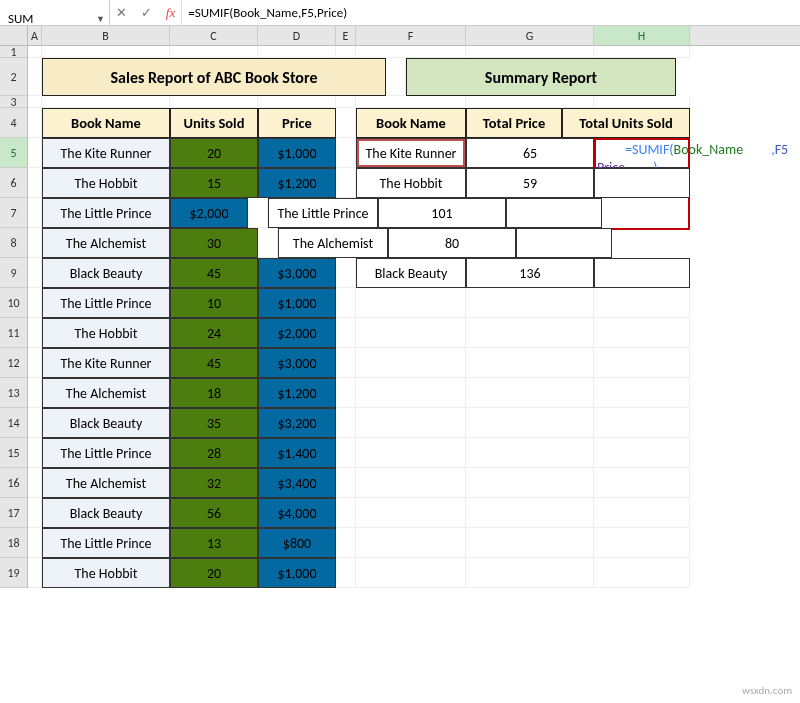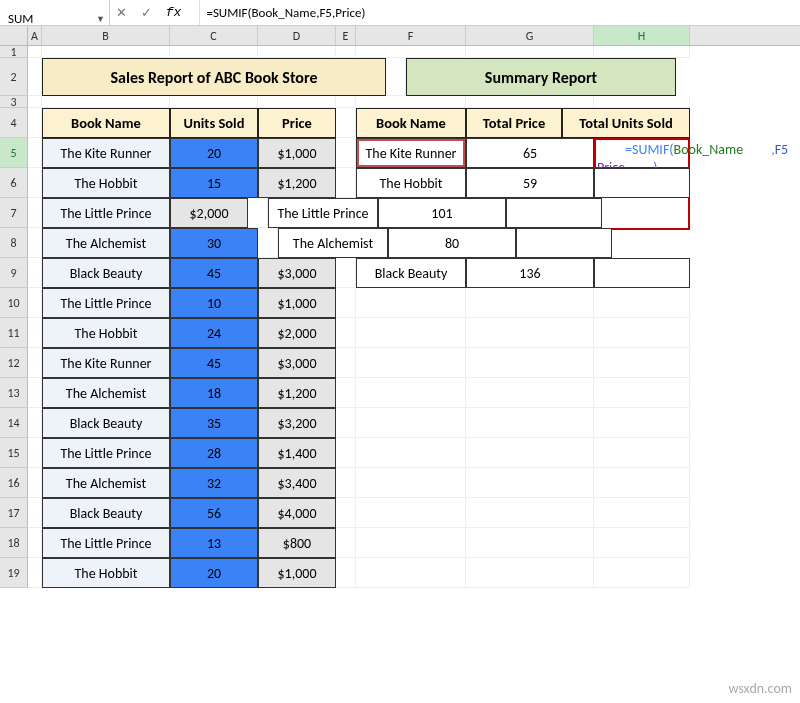--- a/index.html
+++ b/index.html
@@ -34,29 +34,28 @@
   }
   .fx-controls {
     display: flex;
     align-items: center;
     height: 100%;
     padding: 0 6px;
     gap: 14px;
     color: #777;
   }
   .fx-controls .fx-btn { cursor: default; }
-  .fx-label { font-style: italic; font-family: Liberation Mono, monospace; color:#000000;}
+  .fx-label { font-style: italic; font-family: Liberation Serif, serif; color:#ef4444;}
   .formula-input {
     flex: 1;
     padding: 0 6px;
     height: 100%;
     display: flex;
     align-items: center;
     border-left: 1px solid #e0e0e0;
-    margin-left: 12px;
   }
   .grid-wrap {
     position: relative;
   }
   .col-headers {
     display: flex;
     background: #e6e6e6;
     border-bottom: 1px solid #bbb;
     height: 20px;
   }
@@ -141,22 +140,22 @@
     background: #fff;
     border: 1px solid #222 !important;
   }
   .hdr.left-h { background: #fcf2d0; }
   .hdr.right-h { background: #fcf2d0; }
   .tcell {
     border: 1px solid #333 !important;
   }
   
   .col-book { background: #eef3fa; }
-  .col-units { background: #3b82f6; }
-  .col-price { background: #e5e5e5; }
+  .col-units { background: #4d7c0f; }
+  .col-price { background: #0369a1; }
   
   .scell { border: 1px solid #333 !important; background:#fff; }
   .ref-f5 { box-shadow: inset 0 0 0 2px #c0504d; }
   .active-overlay {
     position: absolute;
     left: -1px; top:-1px; right:-1px;
     bottom: auto;
     border: 2px solid #c00000;
     height: 92px;
     pointer-events: none;
@@ -171,21 +170,21 @@
     width: 92px;
   }
   .tok-fn { color: #3b82f6; padding-left: 28px; }
   .tok-name { color: #1f7a1f; }
   .tok-ref { color: #3a59c7; }
   .tok-price { color: #7030a0; }
   .watermark {
     position: fixed;
     right: 8px;
     bottom: 6px;
-    font-size: 14px;
+    font-size: 11px;
     color: #aaa;
   }
 </style>
 </head>
 <body>
 
 <div class="formula-bar">
   <div class="name-box">
     <span>SUM</span>
     <span class="caret">▼</span>

